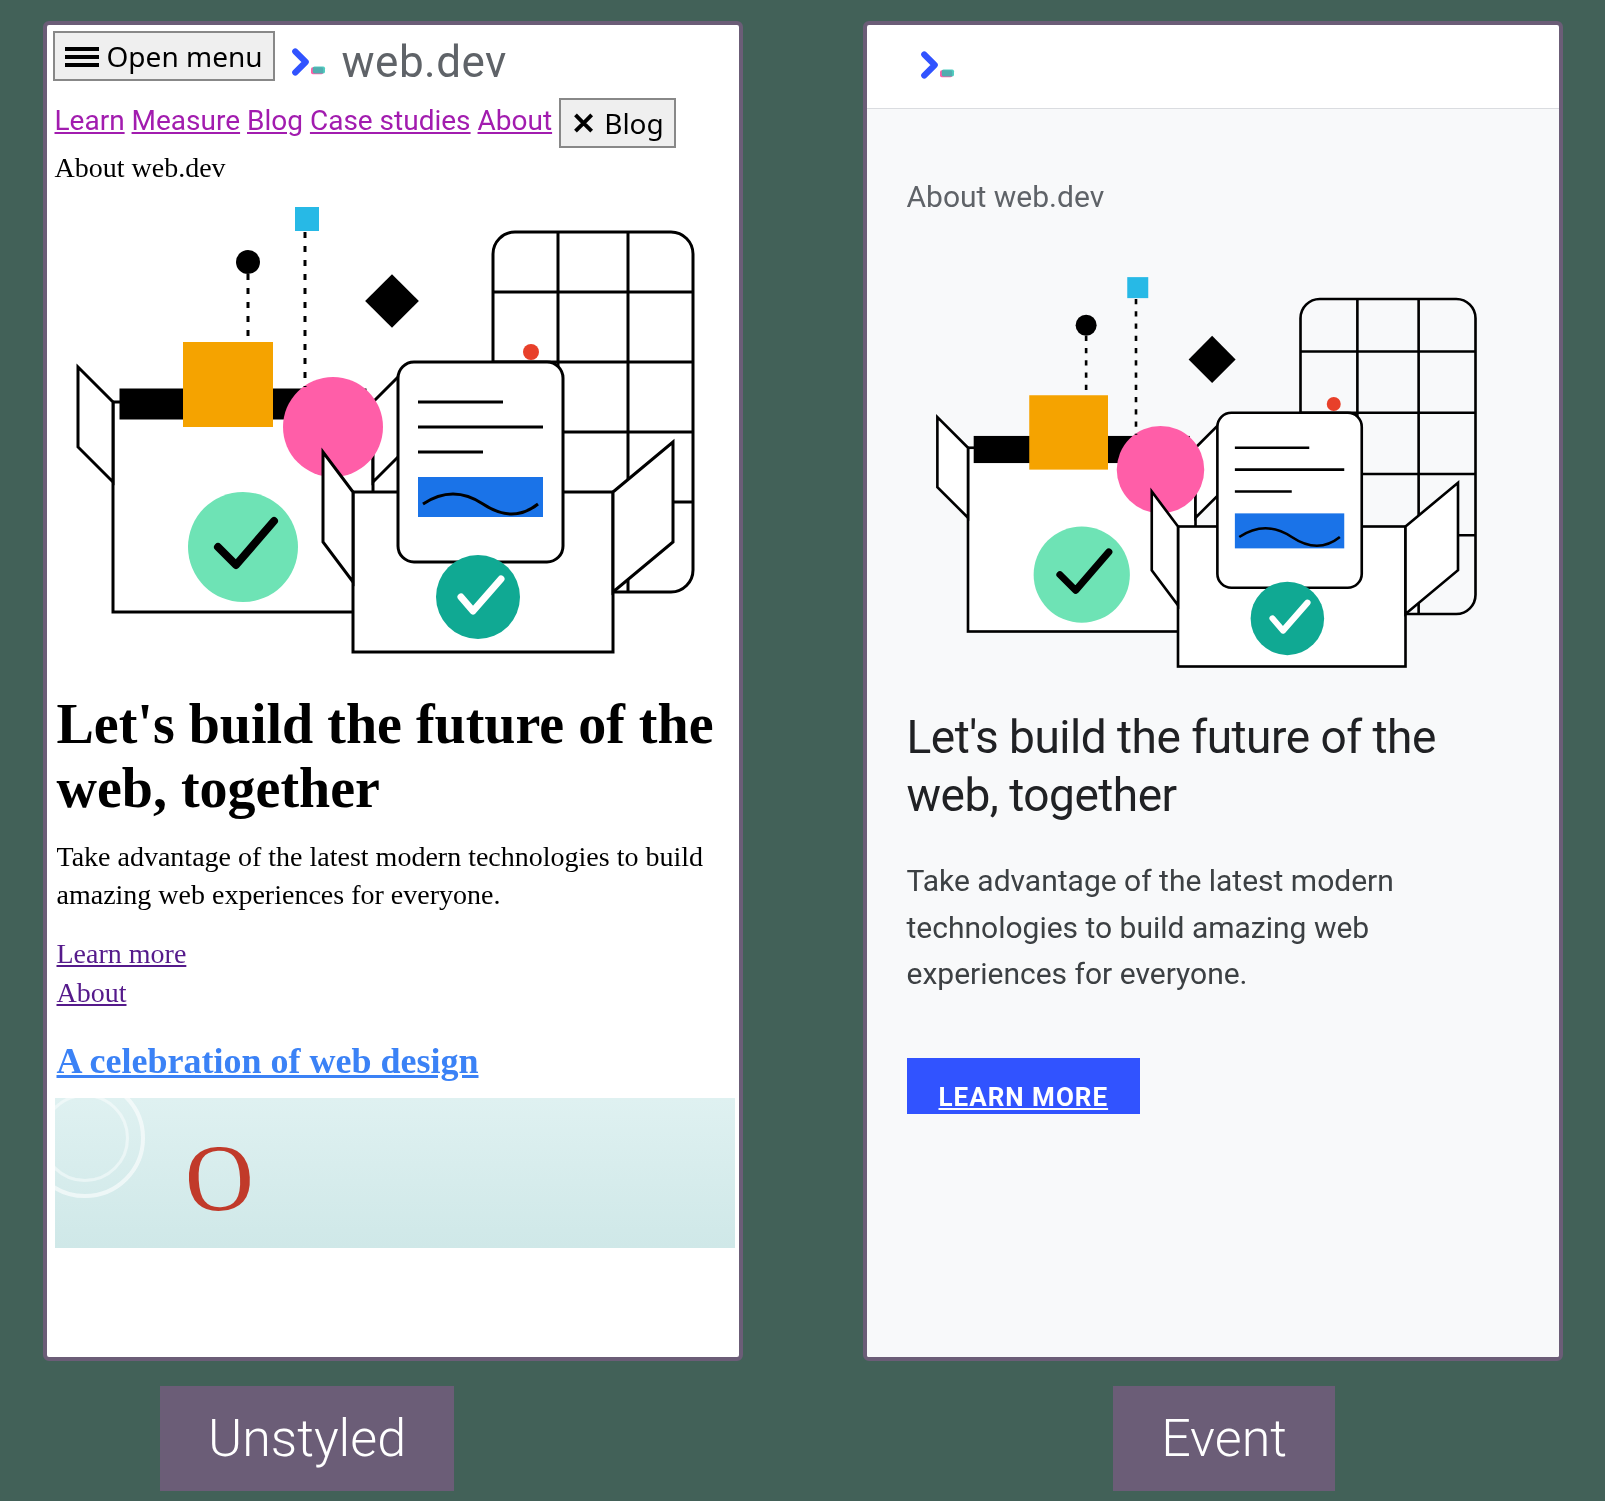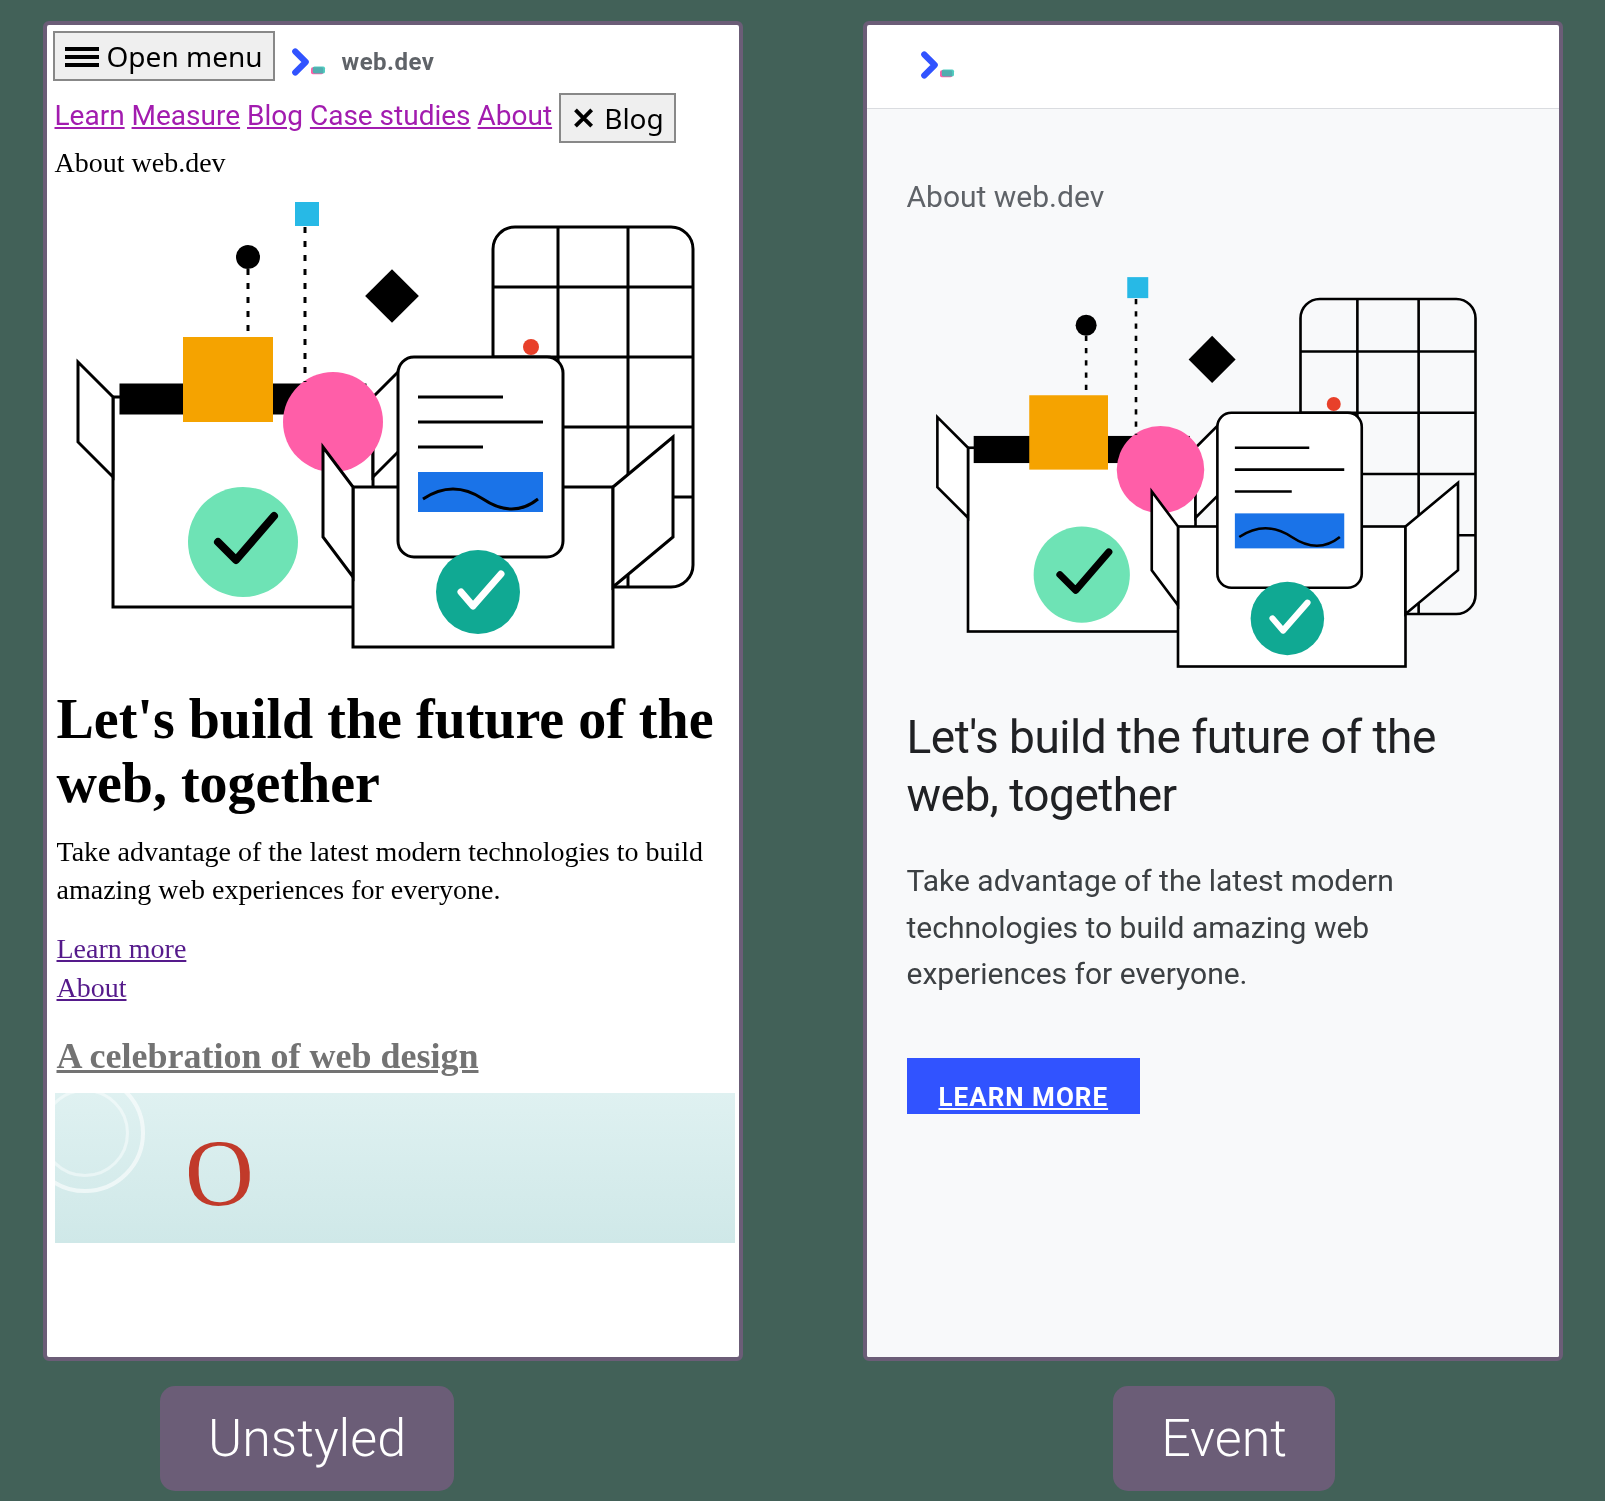--- a/index.html
+++ b/index.html
@@ -31,21 +31,20 @@
   }
   
   .caption {
     position: absolute;
     bottom: 10px;
     background: #6b5d77;
     color: #fff;
     font-size: 52px;
     font-weight: 300;
     padding: 22px 48px;
-    border-radius: 15px;
   }
   .caption.left { left: 160px; }
   .caption.right { right: 270px; }
 
   
   .u-top {
     padding: 6px;
     font-size: 28px;
   }
   .u-btn {
@@ -54,33 +53,33 @@
     gap: 8px;
     border: 2px solid #888;
     background: #efefef;
     padding: 4px 10px;
     font-family: system-ui, sans-serif;
     font-size: 28px;
   }
   .u-ham { width: 34px; height: 26px; display: inline-block; }
   .u-ham span { display:block; height:4px; background:#000; margin:4px 0; }
   .u-logo-wrap { display:inline-flex; align-items:center; gap:10px; vertical-align:middle; margin-left:8px; }
-  .u-wordmark { font-size: 24px; color:#5f6368; font-weight:700; letter-spacing:0.5px; }
+  .u-wordmark { font-size: 44px; color:#5f6368; font-weight:400; letter-spacing:0.5px; }
   .u-navline { padding: 4px 8px 4px 8px; font-size:28px; }
   .u-navline a { color:#a21caf; text-decoration:underline; }
   .u-close-btn { vertical-align:middle; }
   .u-close-x { font-size:30px; line-height:1; font-weight:bold; }
   .u-about { padding: 0 8px; font-size:28px; font-family: Times, serif; }
   .u-hero { width: 640px; margin: 8px auto 0; display:block; }
   .u-h1 { font-family: Georgia, "Times New Roman", serif; font-weight:bold; font-size:56px; line-height:1.15; padding: 30px 10px 18px; }
   .u-body { font-family: Georgia, "Times New Roman", serif; font-size:28px; line-height:1.35; padding:0 10px 20px; }
   .u-linkblock { padding:0 10px; font-family: Georgia, serif; font-size:28px; line-height:1.4; }
   .u-linkblock a { color:#551a8b; text-decoration:underline; }
   .u-h2 { font-family: Georgia, serif; font-weight:bold; font-size:36px; padding: 28px 10px 16px; }
-  .u-h2 a { color:#737373; text-decoration:underline; }
+  .u-h2 a { color:#3b82f6; text-decoration:underline; }
   .u-img2 {
     width: 680px; height: 150px; margin: 0 8px;
     background: linear-gradient(180deg,#dff1f1,#cfe8e8);
     position:relative; overflow:hidden;
   }
   .u-img2 .snow { position:absolute; width:120px; height:120px; border:4px solid #fff; border-radius:50%; left:-30px; top:-20px; opacity:.6; }
   .u-img2 .snow::before,.u-img2 .snow::after { content:""; position:absolute; inset:12px; border:3px solid #fff; border-radius:50%; opacity:.5; }
   .u-img2 .red { position:absolute; color:#c13a2a; font-family:"Brush Script MT",cursive; font-size:95px; left:130px; top:25px; transform:rotate(-3deg); }
 
   

